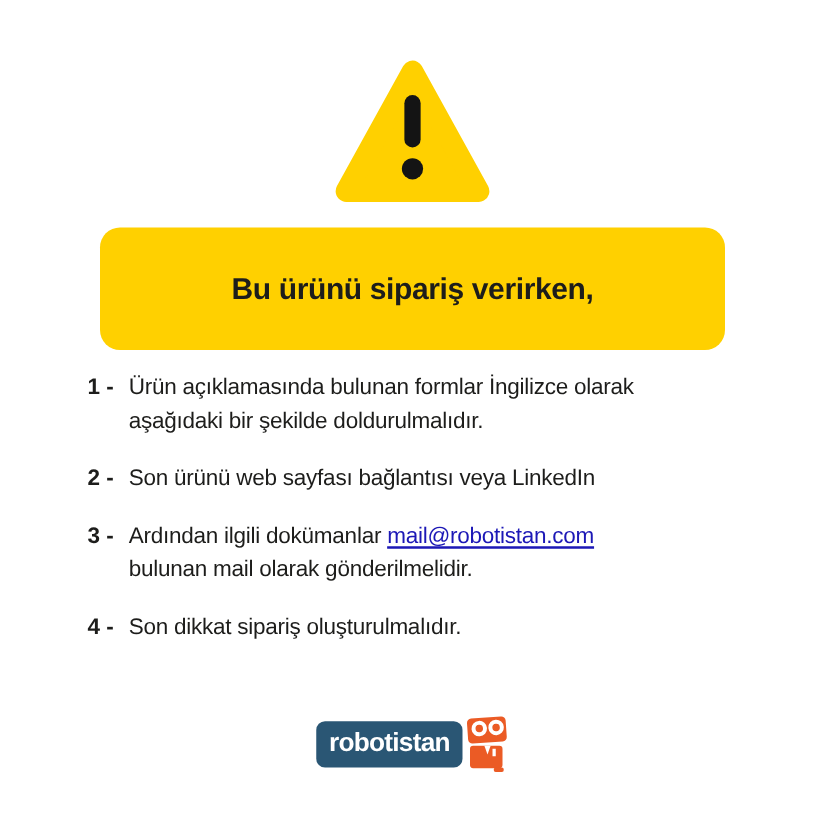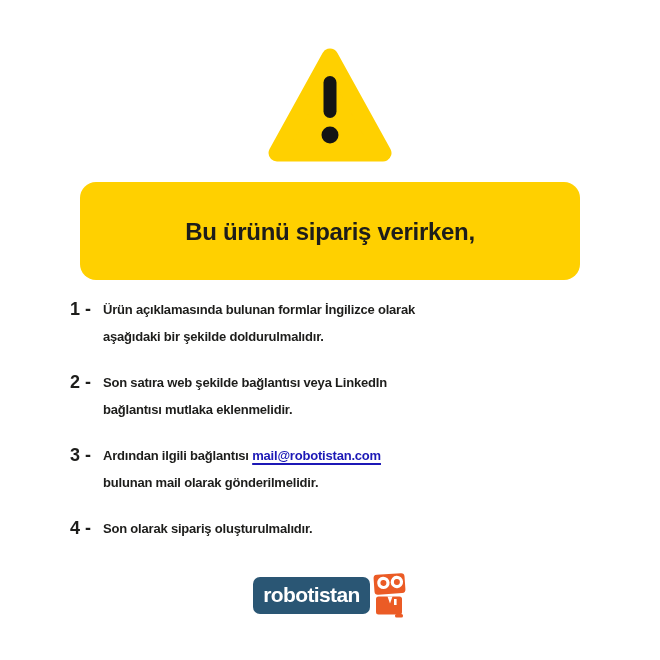--- a/index.html
+++ b/index.html
@@ -59,22 +59,22 @@
     flex: 0 0 33px;
     font-size: 18px;
     font-weight: 700;
     line-height: 27px;
     white-space: nowrap;
   }
   .step-text {
     flex: 1;
   }
   .step-text .tline {
-    font-size: 13px;
-    font-weight: 700;
+    font-size: 18px;
+    font-weight: 400;
     line-height: 27px;
     letter-spacing: -0.2px;
     white-space: nowrap;
   }
   .email-link {
     color: #1C18B6;
     text-decoration: underline;
     text-decoration-thickness: 2px;
     text-underline-offset: 3px;
     cursor: pointer;
@@ -136,37 +136,36 @@
       <div class="step-num">1 -</div>
       <div class="step-text">
         <div class="tline">Ürün açıklamasında bulunan formlar İngilizce olarak</div>
         <div class="tline">aşağıdaki bir şekilde doldurulmalıdır.</div>
       </div>
     </div>
 
     <div class="step">
       <div class="step-num">2 -</div>
       <div class="step-text">
-        <div class="tline">Son satıra web şekilde bağlantısı veya LinkedIn</div>
-        <div class="tline">bağlantısı mutlaka eklenmelidir.</div>
+        <div class="tline">Son ürünü web sayfası bağlantısı veya LinkedIn</div>
       </div>
     </div>
 
     <div class="step">
       <div class="step-num">3 -</div>
       <div class="step-text">
-        <div class="tline"><span>Ardından ilgili bağlantısı </span><a class="email-link">mail@robotistan.com</a></div>
+        <div class="tline"><span>Ardından ilgili dokümanlar </span><a class="email-link">mail@robotistan.com</a></div>
         <div class="tline">bulunan mail olarak gönderilmelidir.</div>
       </div>
     </div>
 
     <div class="step">
       <div class="step-num">4 -</div>
       <div class="step-text">
-        <div class="tline">Son olarak sipariş oluşturulmalıdır.</div>
+        <div class="tline">Son dikkat sipariş oluşturulmalıdır.</div>
       </div>
     </div>
 
   </div>
 
   <div class="logo-row">
     <div class="logo-plate">
       <span class="logo-wordmark">robotistan</span>
     </div>
     <div class="mascot-wrap">

